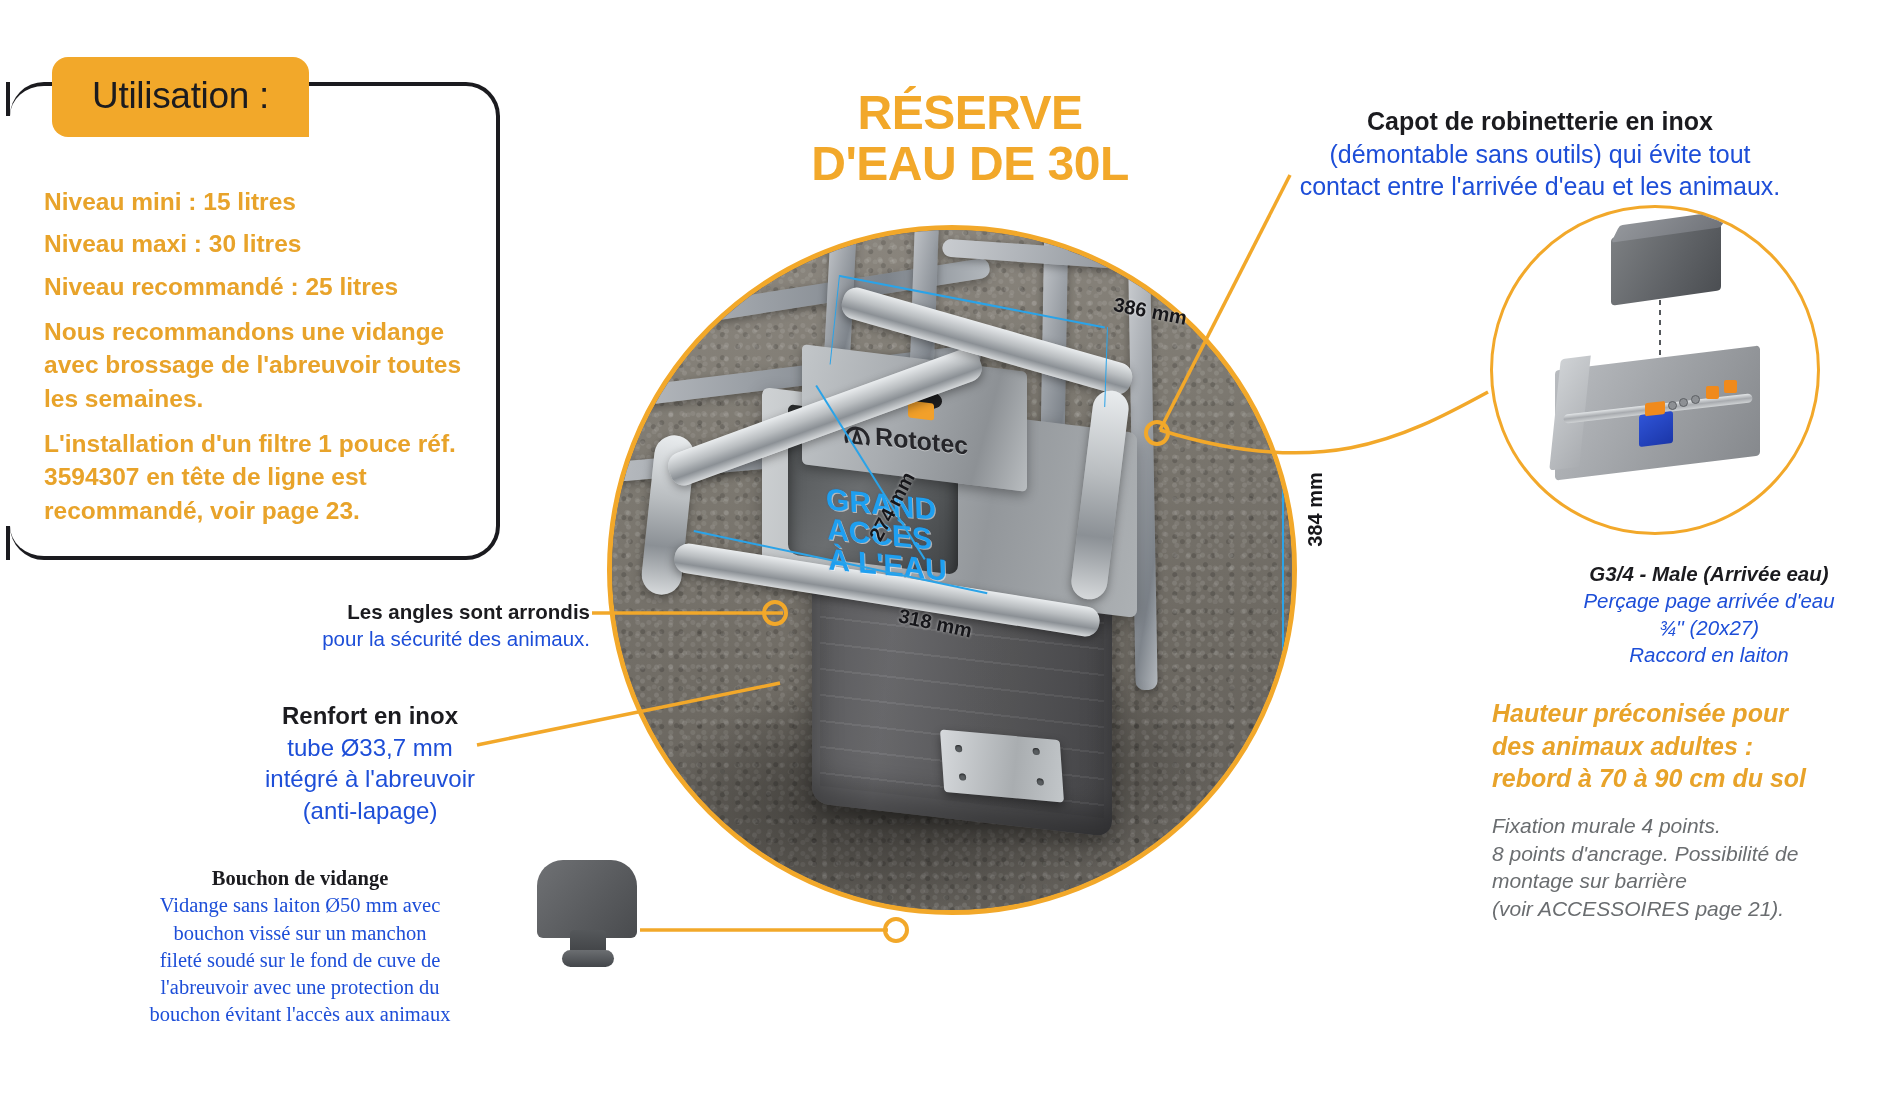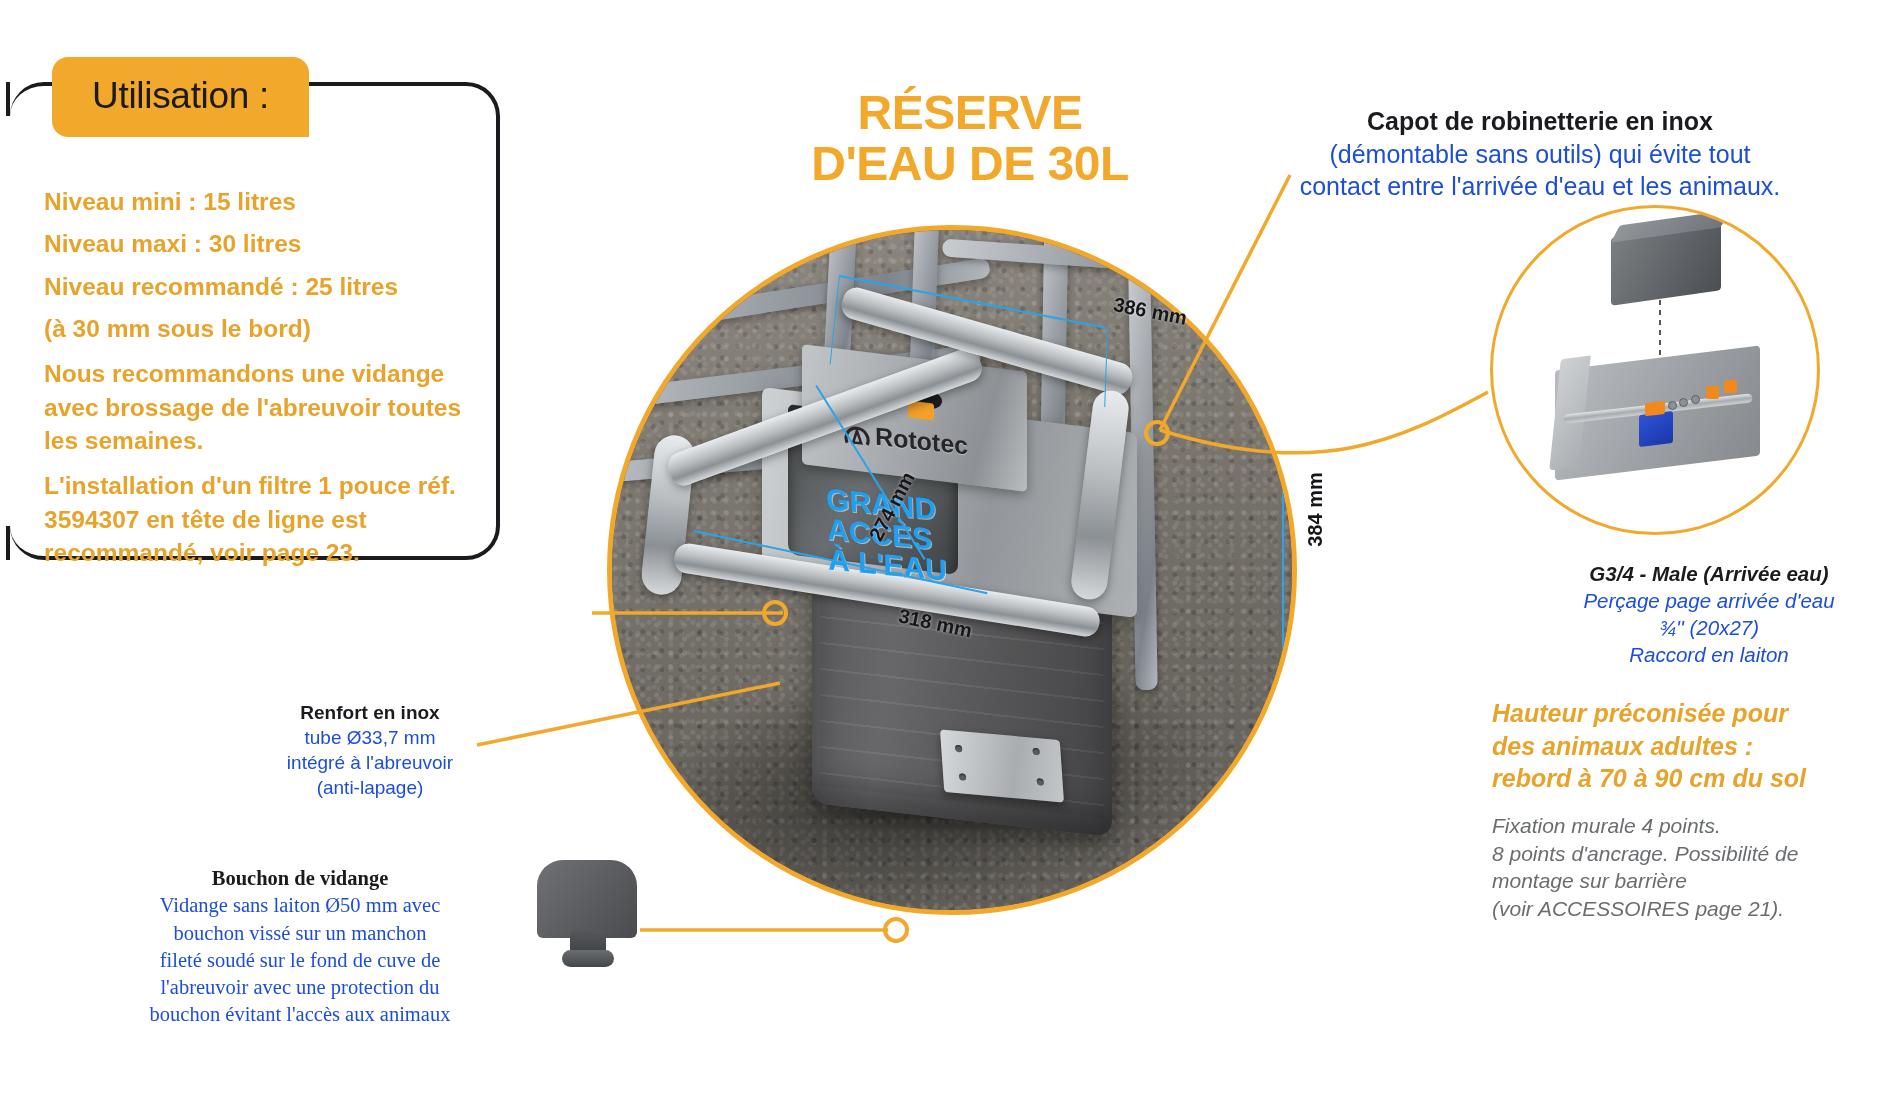--- a/index.html
+++ b/index.html
@@ -260,21 +260,21 @@
   #callout-capot{
     left:1295px; top:105px; width:490px; text-align:center;
     font-size:25px; line-height:1.3;
   }
   #callout-angles{
     left:190px; top:598px; width:400px; text-align:right;
     font-size:20.5px; line-height:1.32;
   }
   #callout-renfort{
     left:190px; top:700px; width:360px; text-align:center;
-    font-size:19px; line-height:1.32;
+    font-size:24px; line-height:1.32;
   }
   #callout-bouchon{
     left:85px; top:865px; width:430px; text-align:center;
     font-size:20.5px; line-height:1.33;font-family:Liberation Serif, serif;
   }
   #callout-g34{
     left:1504px; top:560px; width:410px; text-align:center;
     font-size:20.5px; line-height:1.32;font-style:italic;
   }
   #block-hauteur{
@@ -294,21 +294,20 @@
 <body>
 
 <div id="page">
 
   <div id="utilisation-panel"></div>
   <div id="utilisation-title">Utilisation :</div>
   <div id="utilisation-list">
     <div class="u-item">Niveau mini : 15 litres</div>
     <div class="u-item">Niveau maxi : 30 litres</div>
     <div class="u-item">Niveau recommandé : 25 litres</div>
-    <div class="u-item">(à 30 mm sous le bord)</div>
     <div class="u-item para">Nous recommandons une vidange avec brossage de l'abreuvoir toutes les semaines.</div>
     <div class="u-item para">L'installation d'un filtre 1 pouce réf. 3594307 en tête de ligne est recommandé, voir page 23.</div>
   </div>
 
   <div id="main-title">
     <div>RÉSERVE</div>
     <div>D'EAU DE 30L</div>
   </div>
 
   <div id="photo-circle">
@@ -410,20 +409,24 @@
     <line x1="640" y1="930" x2="888" y2="930" stroke="#f2a82a" stroke-width="3.5"></line>
     <circle cx="896" cy="930" r="11" fill="none" stroke="#f2a82a" stroke-width="4"></circle>
   </svg>
 
   <div class="callout" id="callout-capot">
     <div class="hd">Capot de robinetterie en inox</div>
     <div class="bd">(démontable sans outils) qui évite tout</div>
     <div class="bd">contact entre l'arrivée d'eau et les animaux.</div>
   </div>
 
+  <div class="callout" id="callout-angles">
+    <div class="hd">Les angles sont arrondis</div>
+    <div class="bd">pour la sécurité des animaux.</div>
+  </div>
 
   <div class="callout" id="callout-renfort">
     <div class="hd">Renfort en inox</div>
     <div class="bd">tube Ø33,7 mm</div>
     <div class="bd">intégré à l'abreuvoir</div>
     <div class="bd">(anti-lapage)</div>
   </div>
 
   <div class="callout" id="callout-bouchon">
     <div class="hd">Bouchon de vidange</div>

